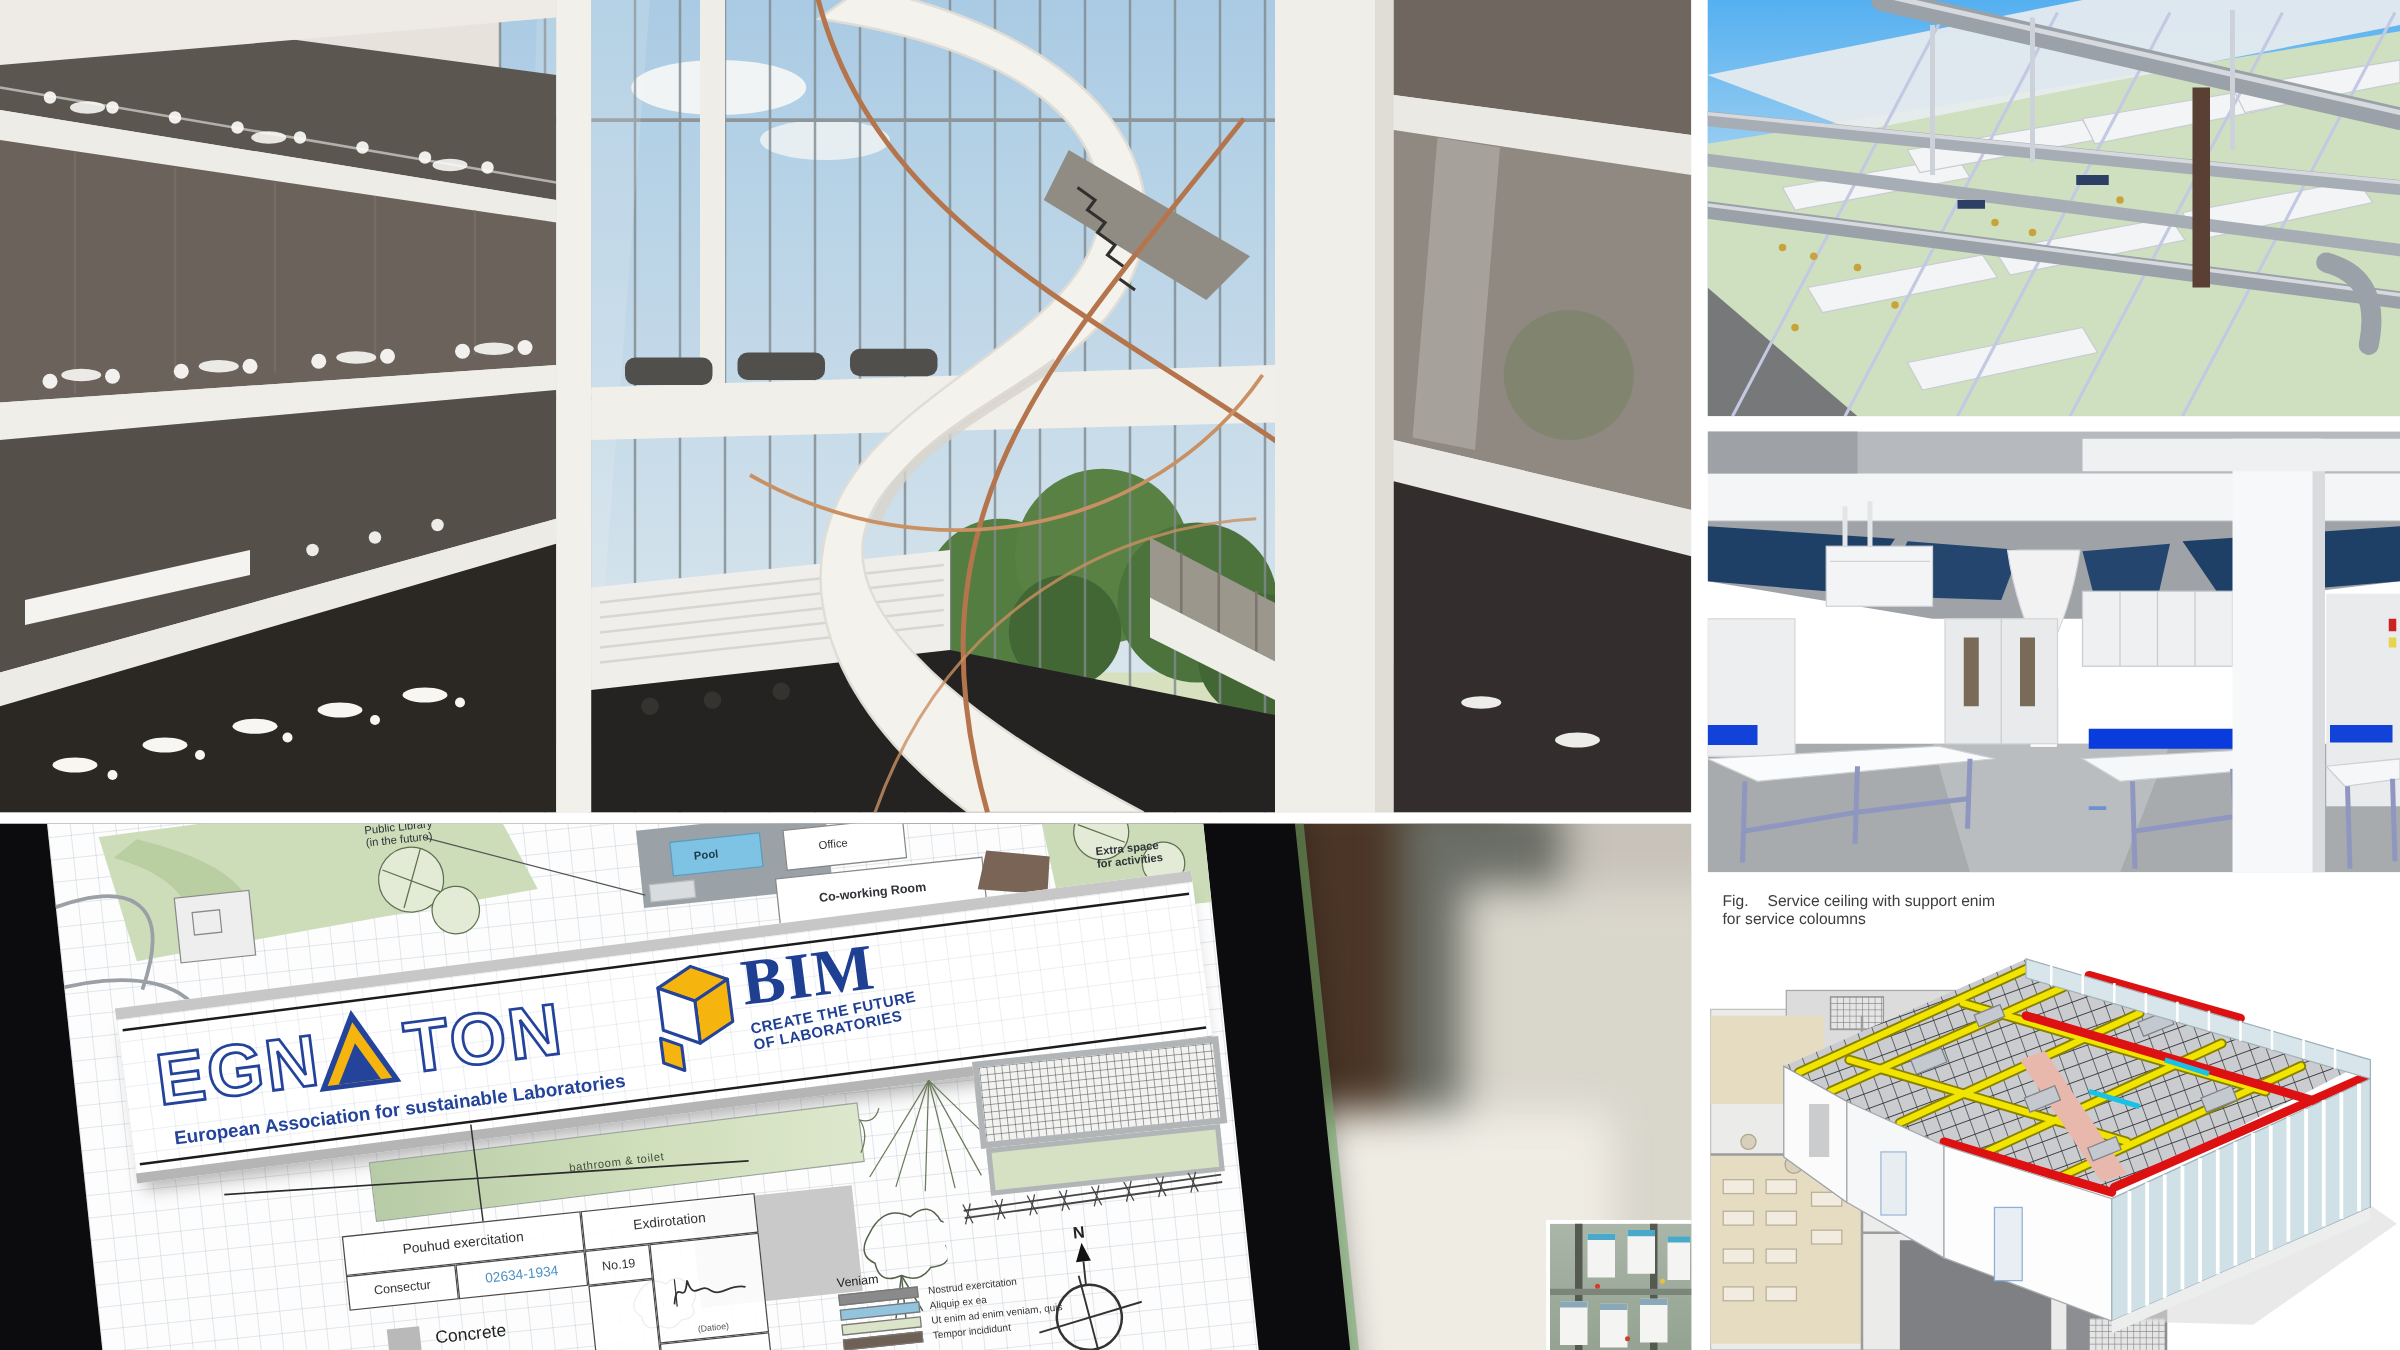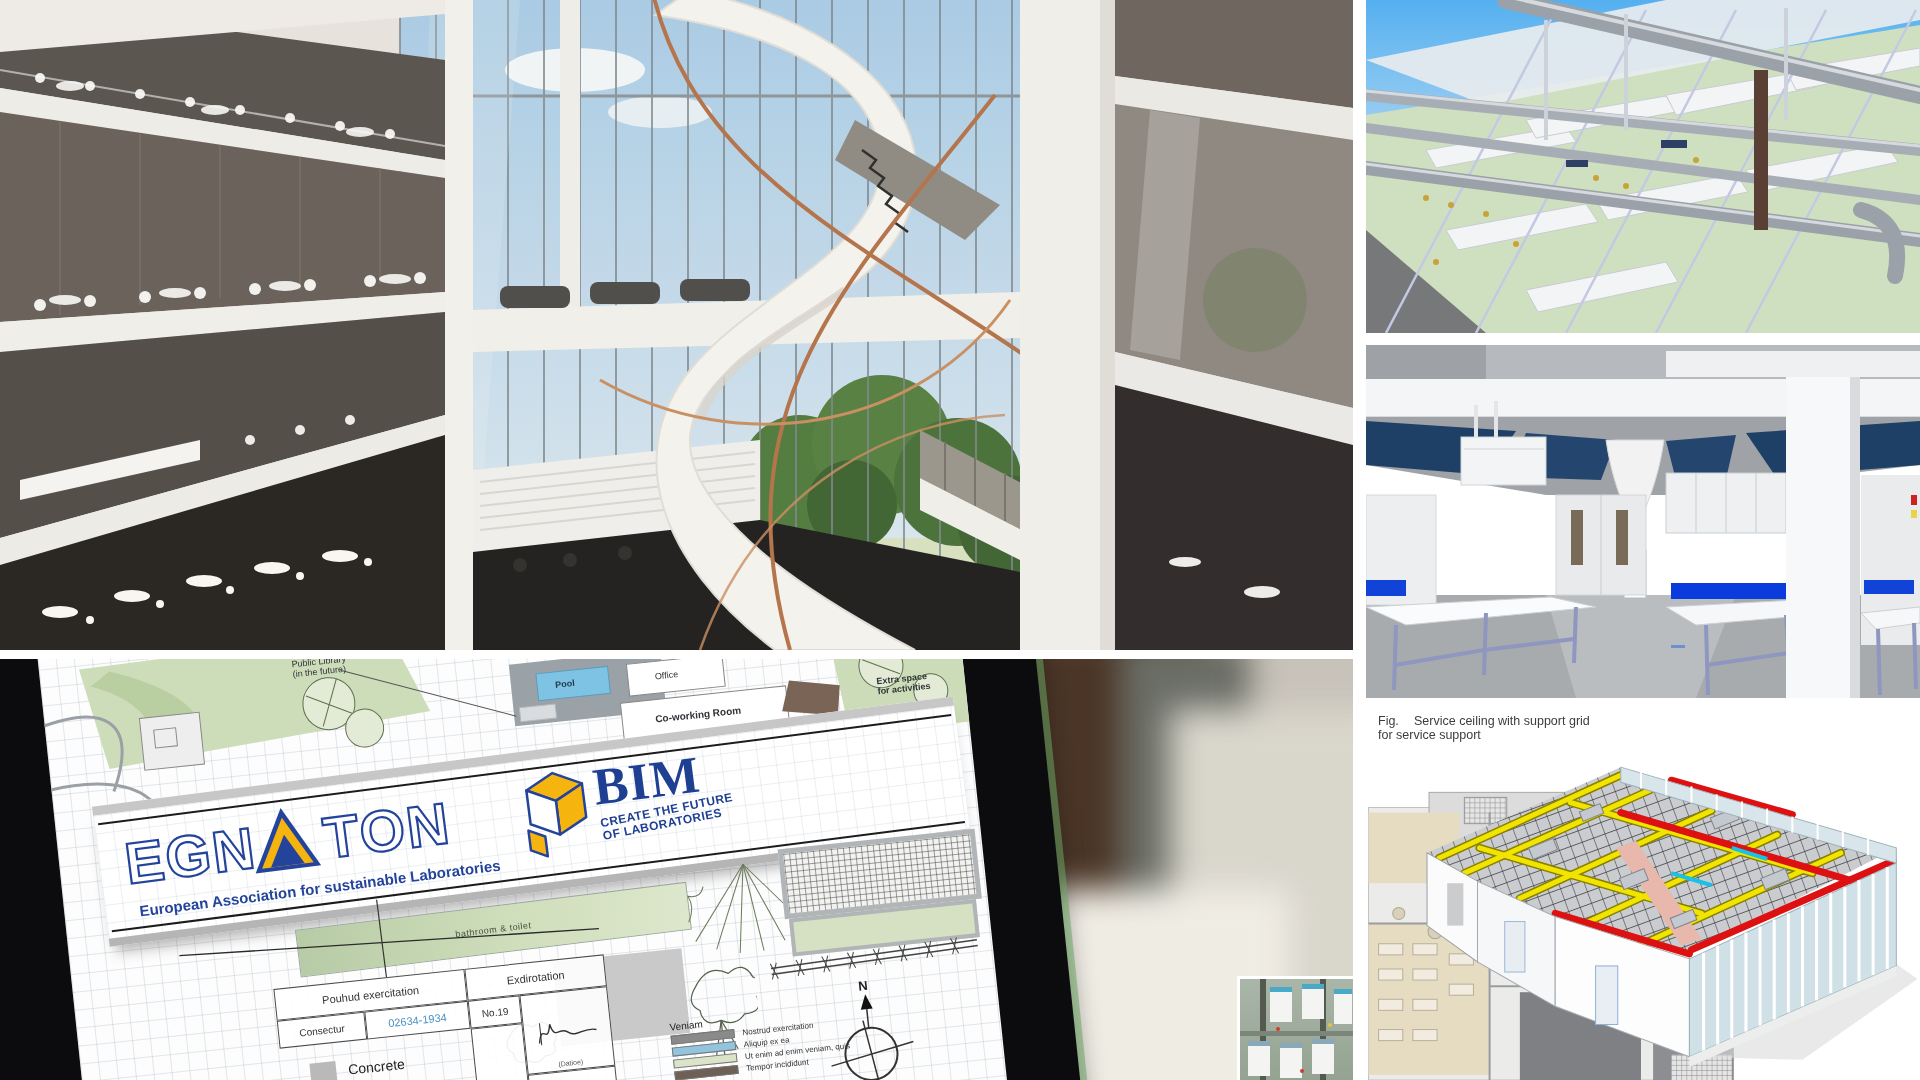--- a/index.html
+++ b/index.html
@@ -385,22 +385,22 @@
         <rect x="545" y="165" width="6" height="8" fill="#e8d44a"></rect>
         <polygon points="495,268 554,262 554,278 510,284" fill="#f6f7f8" stroke="#cdd0d3"></polygon>
         <line x1="512" y1="284" x2="514" y2="350" stroke="#8f97c0" stroke-width="4"></line>
         <line x1="548" y1="278" x2="550" y2="344" stroke="#8f97c0" stroke-width="4"></line>
       </g>
       <rect x="305" y="300" width="14" height="3" fill="#3f6fd8" opacity=".6"></rect>
     </svg>
   </div>
 
   <div id="caption">
-    <div><span class="figlbl">Fig.</span><span>Service ceiling with support grid</span></div>
-    <div>for service support</div>
+    <div><span class="figlbl">Fig.</span><span>Service ceiling with support enim</span></div>
+    <div>for service coloumns</div>
   </div>
 
   <div class="panel" id="grid3d">
     <svg width="554" height="328" viewBox="0 0 544 325">
       <defs>
         <pattern id="joists" width="12" height="12" patternUnits="userSpaceOnUse" patternTransform="rotate(-20)">
           <rect width="12" height="12" fill="#caccd0"></rect>
           <line x1="0" y1="0" x2="12" y2="0" stroke="#1c1c1c" stroke-width="1.2"></line>
           <line x1="0" y1="0" x2="0" y2="12" stroke="#2c2c2c" stroke-width="1"></line>
         </pattern>

